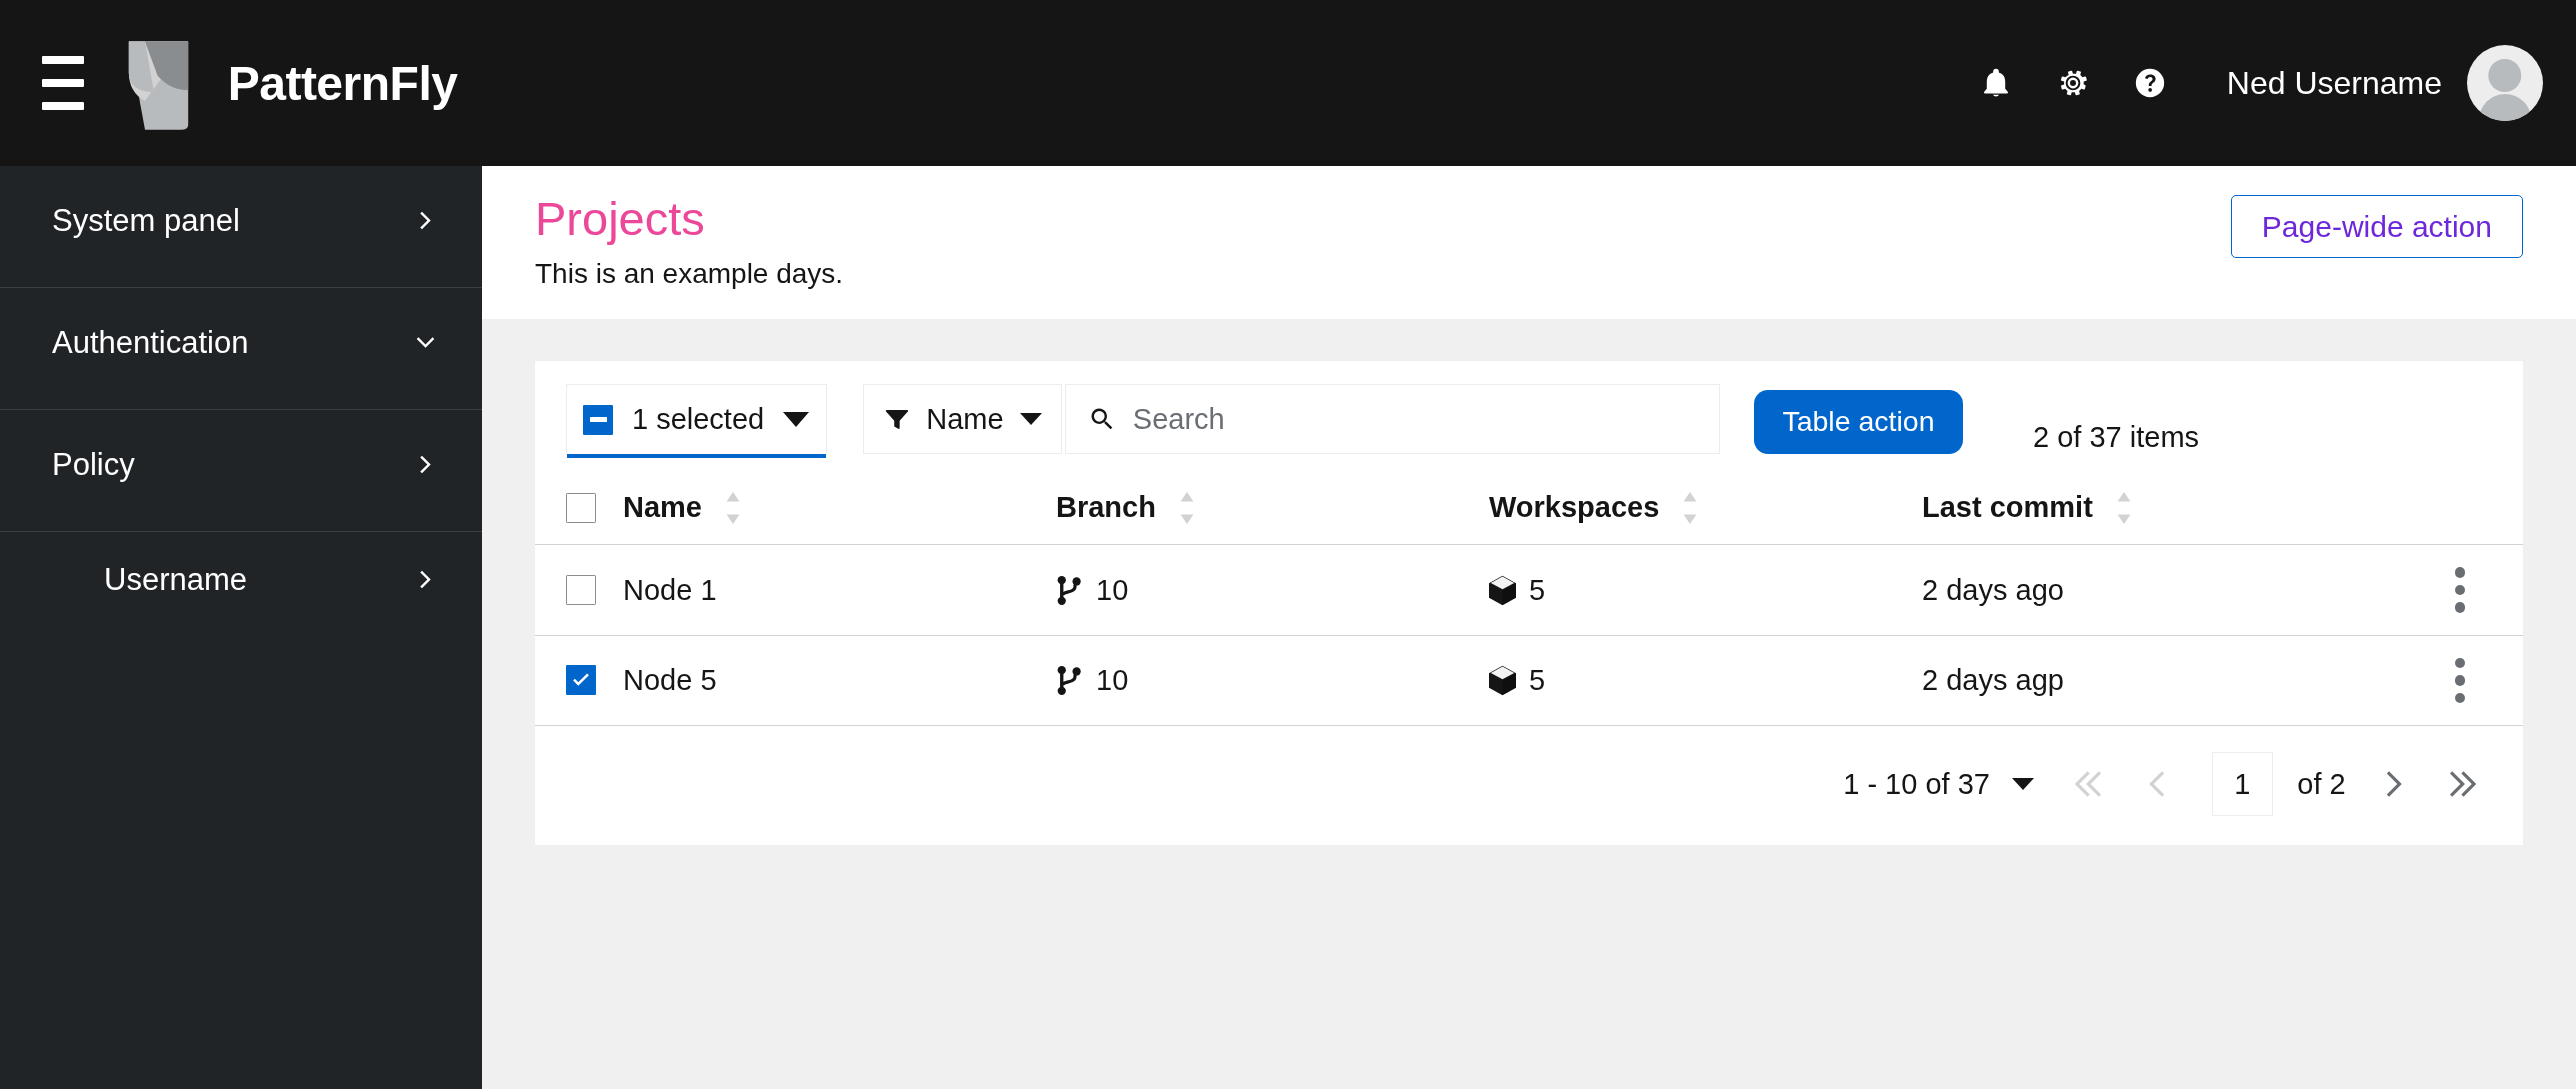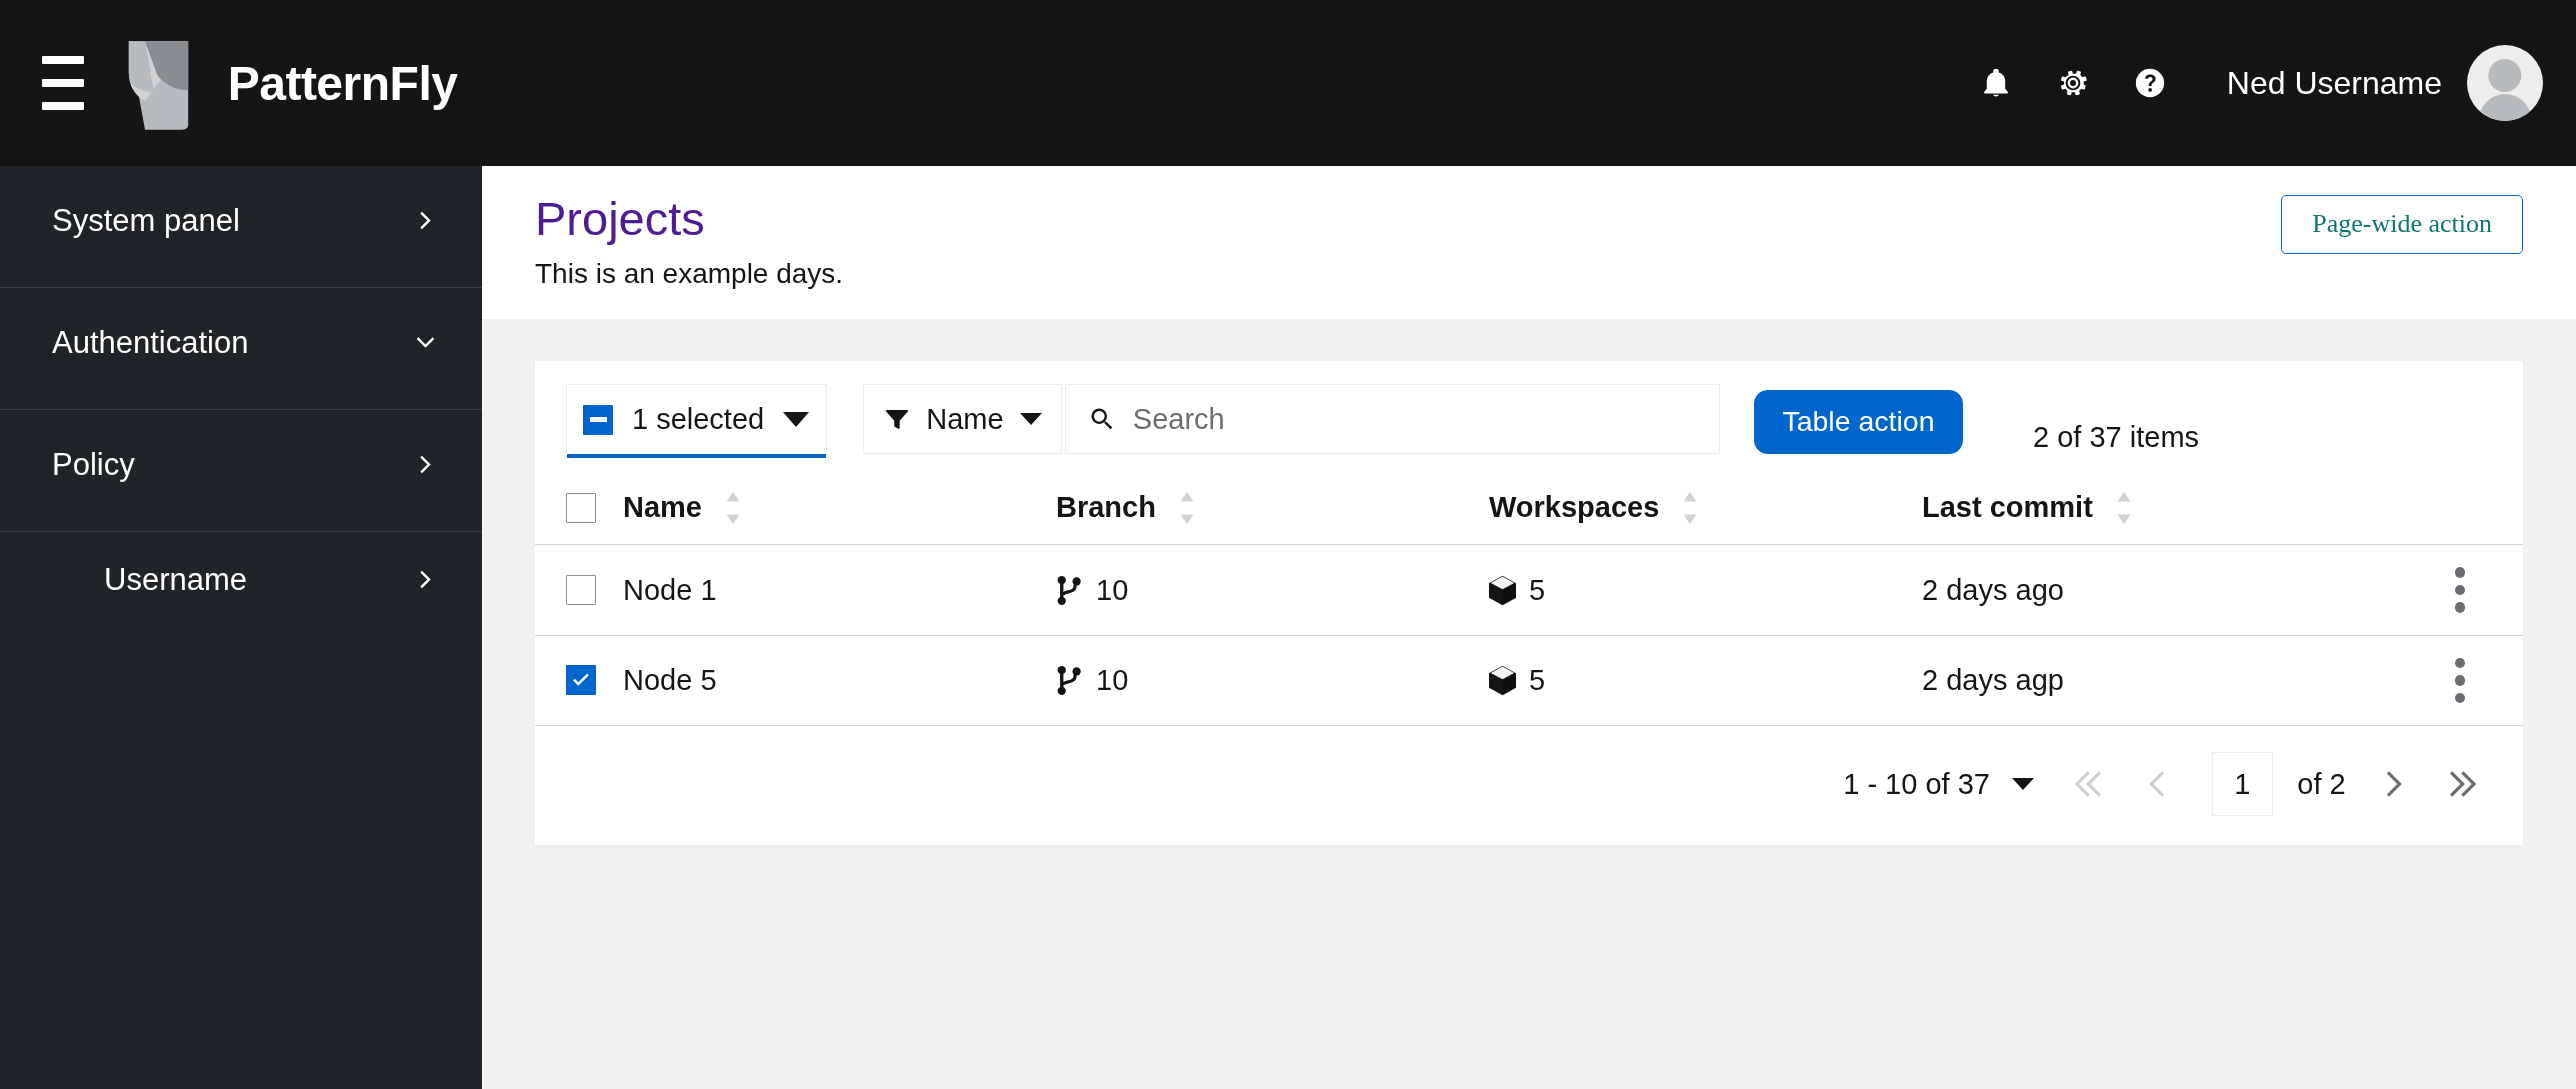--- a/index.html
+++ b/index.html
@@ -65,26 +65,26 @@
 
   
   .main { flex: 1 1 auto; display: flex; flex-direction: column; background: #f0f0f0; min-width: 0; }
   .page-header {
     background: #fff;
     padding: 28.5px 53px 31px 53px;
     display: flex; align-items: flex-start; justify-content: space-between;
     flex: 0 0 auto;
   }
   .ph-left { display: flex; flex-direction: column; gap: 18.6px; }
-  .page-title { font-size: 47px; font-weight: normal; color: #4c1d95; line-height: 1; }
+  .page-title { font-size: 47px; font-weight: normal; color: #ec4899; line-height: 1; }
   .page-sub { font-size: 28px; color: #151515; line-height: 1; }
   .btn-secondary {
-    border: 1.6px solid #0066cc; color: #0f766e; background: #fff;
-    font-size: 26px; padding: 14.3px 30px; border-radius: 5px; cursor: pointer;
-    font-family: Liberation Serif, serif; white-space: nowrap; line-height: 1.1;
+    border: 1.6px solid #0066cc; color: #6d28d9; background: #fff;
+    font-size: 30px; padding: 14.3px 30px; border-radius: 5px; cursor: pointer;
+    font-family: Liberation Sans, sans-serif; white-space: nowrap; line-height: 1.1;
   }
 
   .content-area { flex: 1 1 auto; padding: 42px 53px 0 53px; }
   .card { background: #fff; box-shadow: 0 0.2px 0.8px rgba(3,3,3,0.18); }
 
   
   .toolbar { display: flex; align-items: flex-end; padding: 23px 41px 22px 31px; gap: 0; }
   .bulk-select {
     display: flex; align-items: center; gap: 18.6px;
     border: 1.6px solid #ededed; border-bottom: 0; background: #fff;

